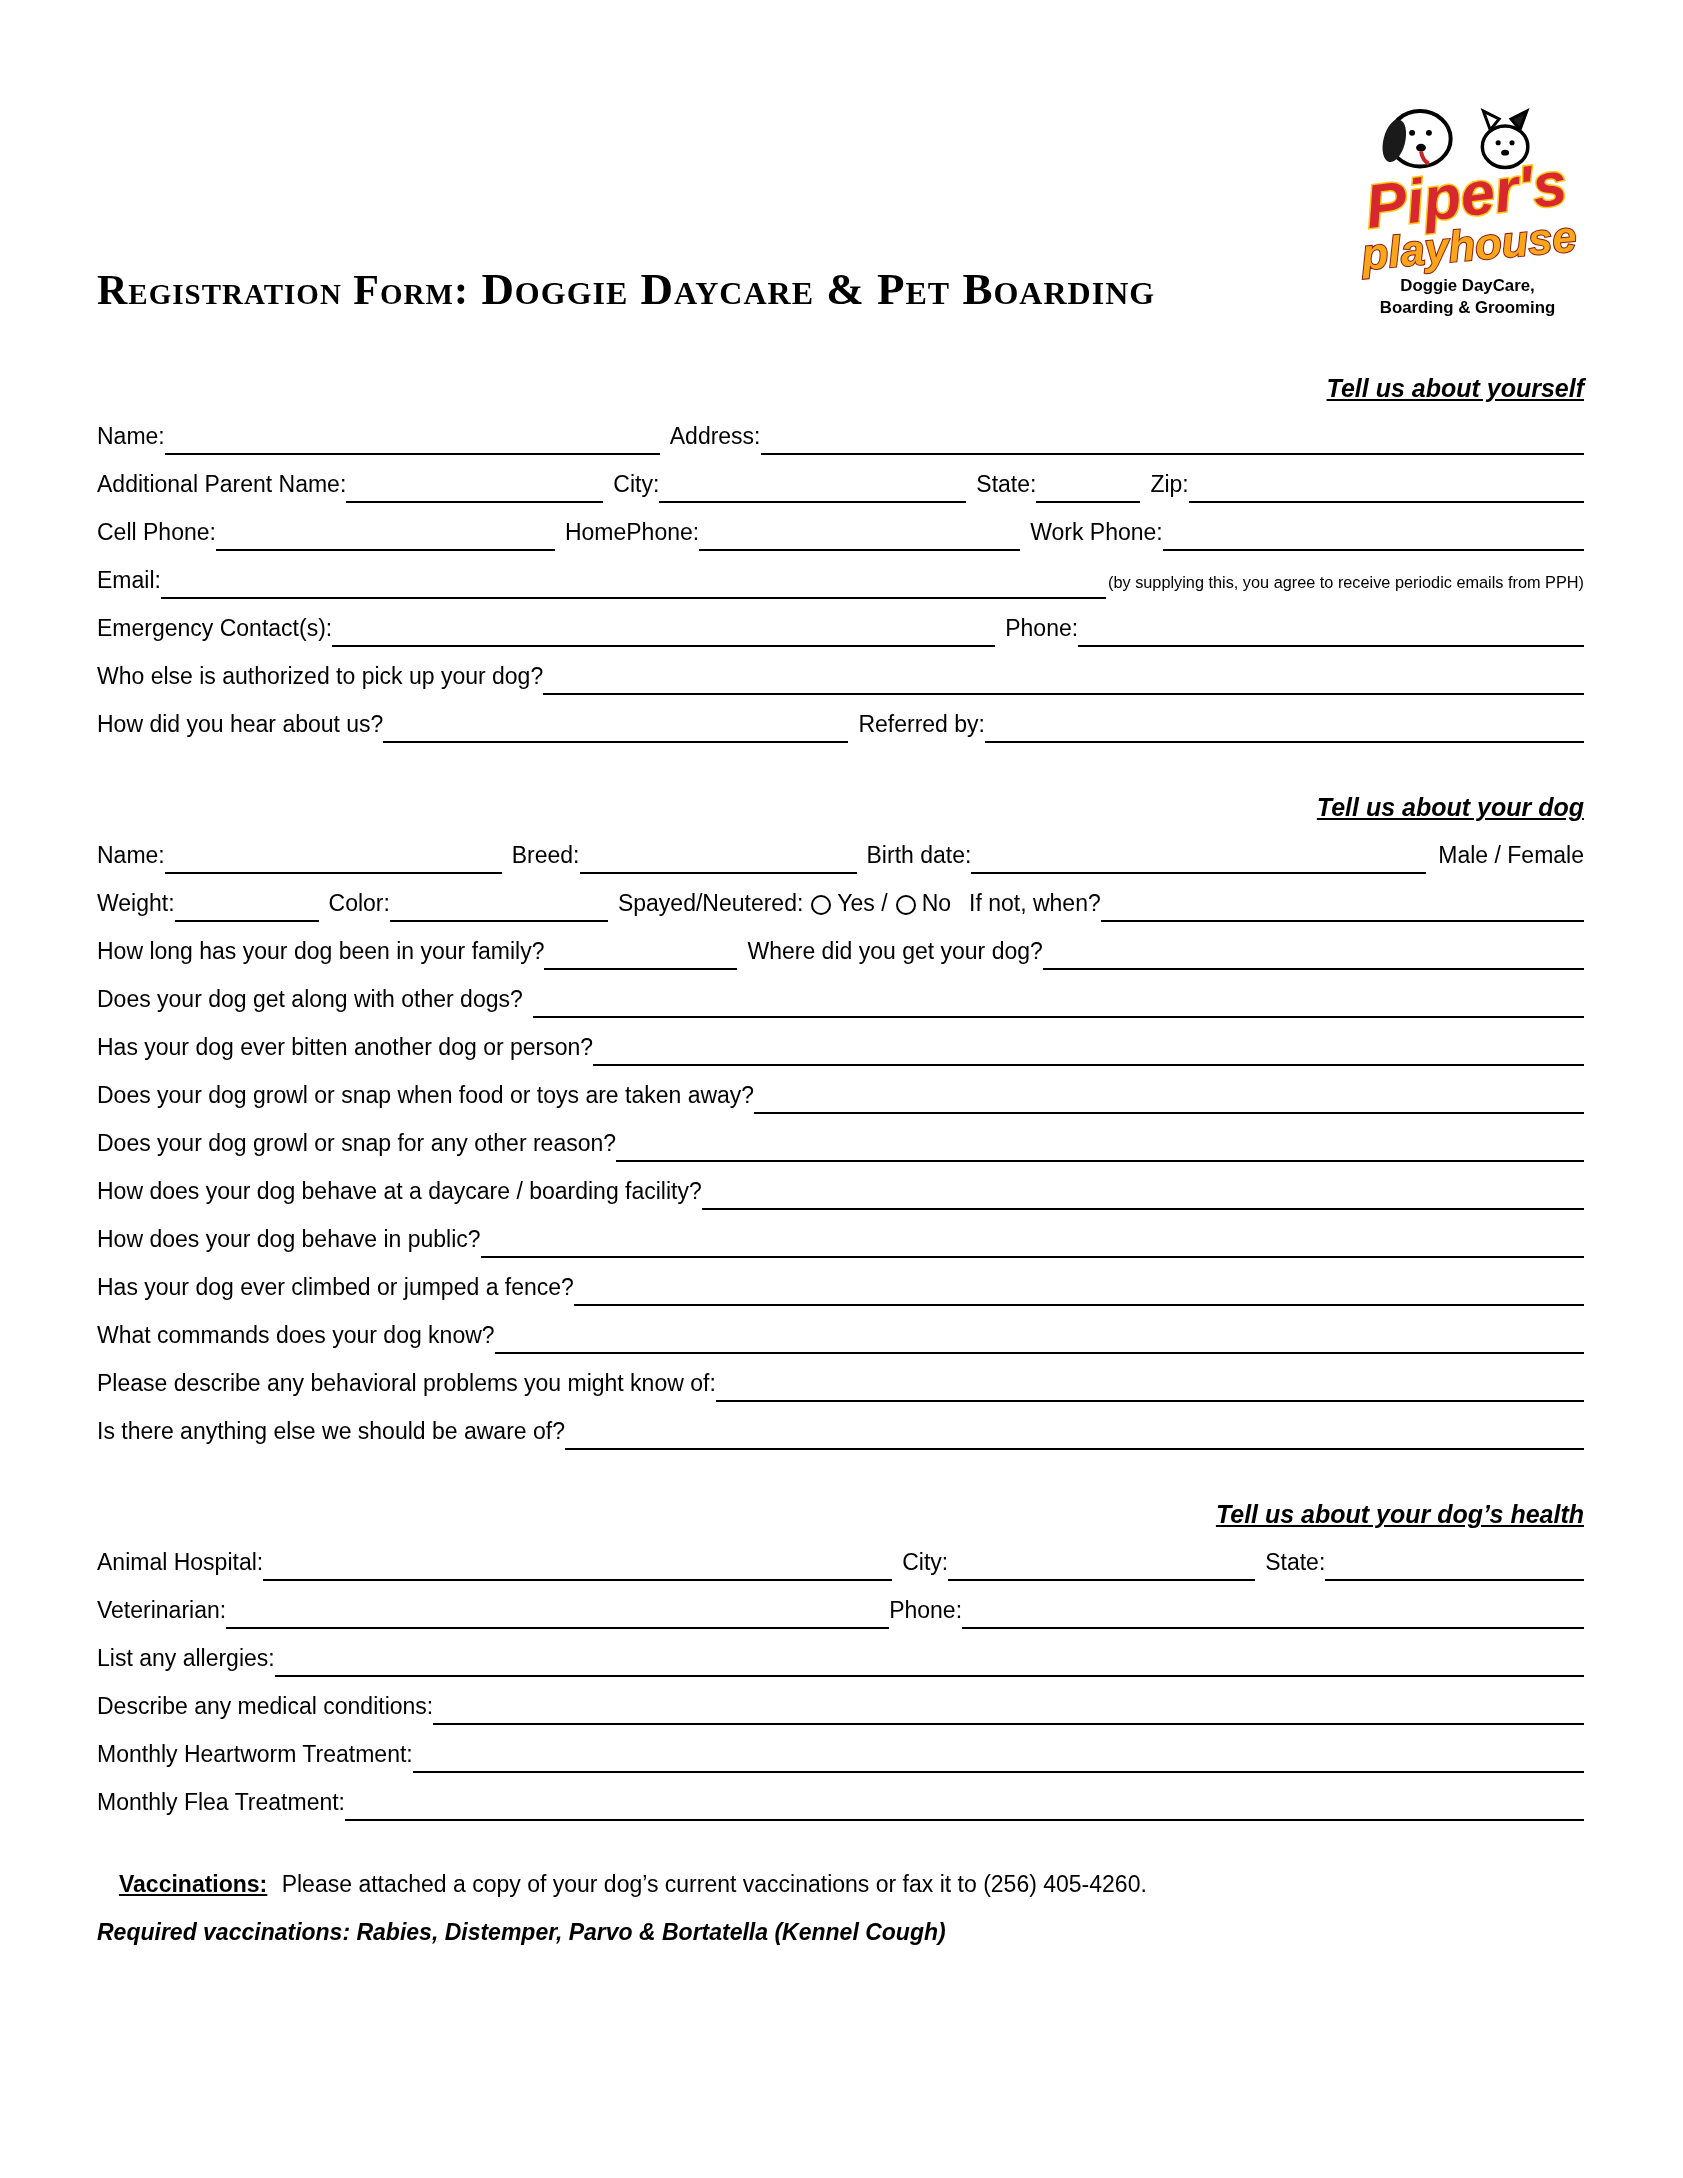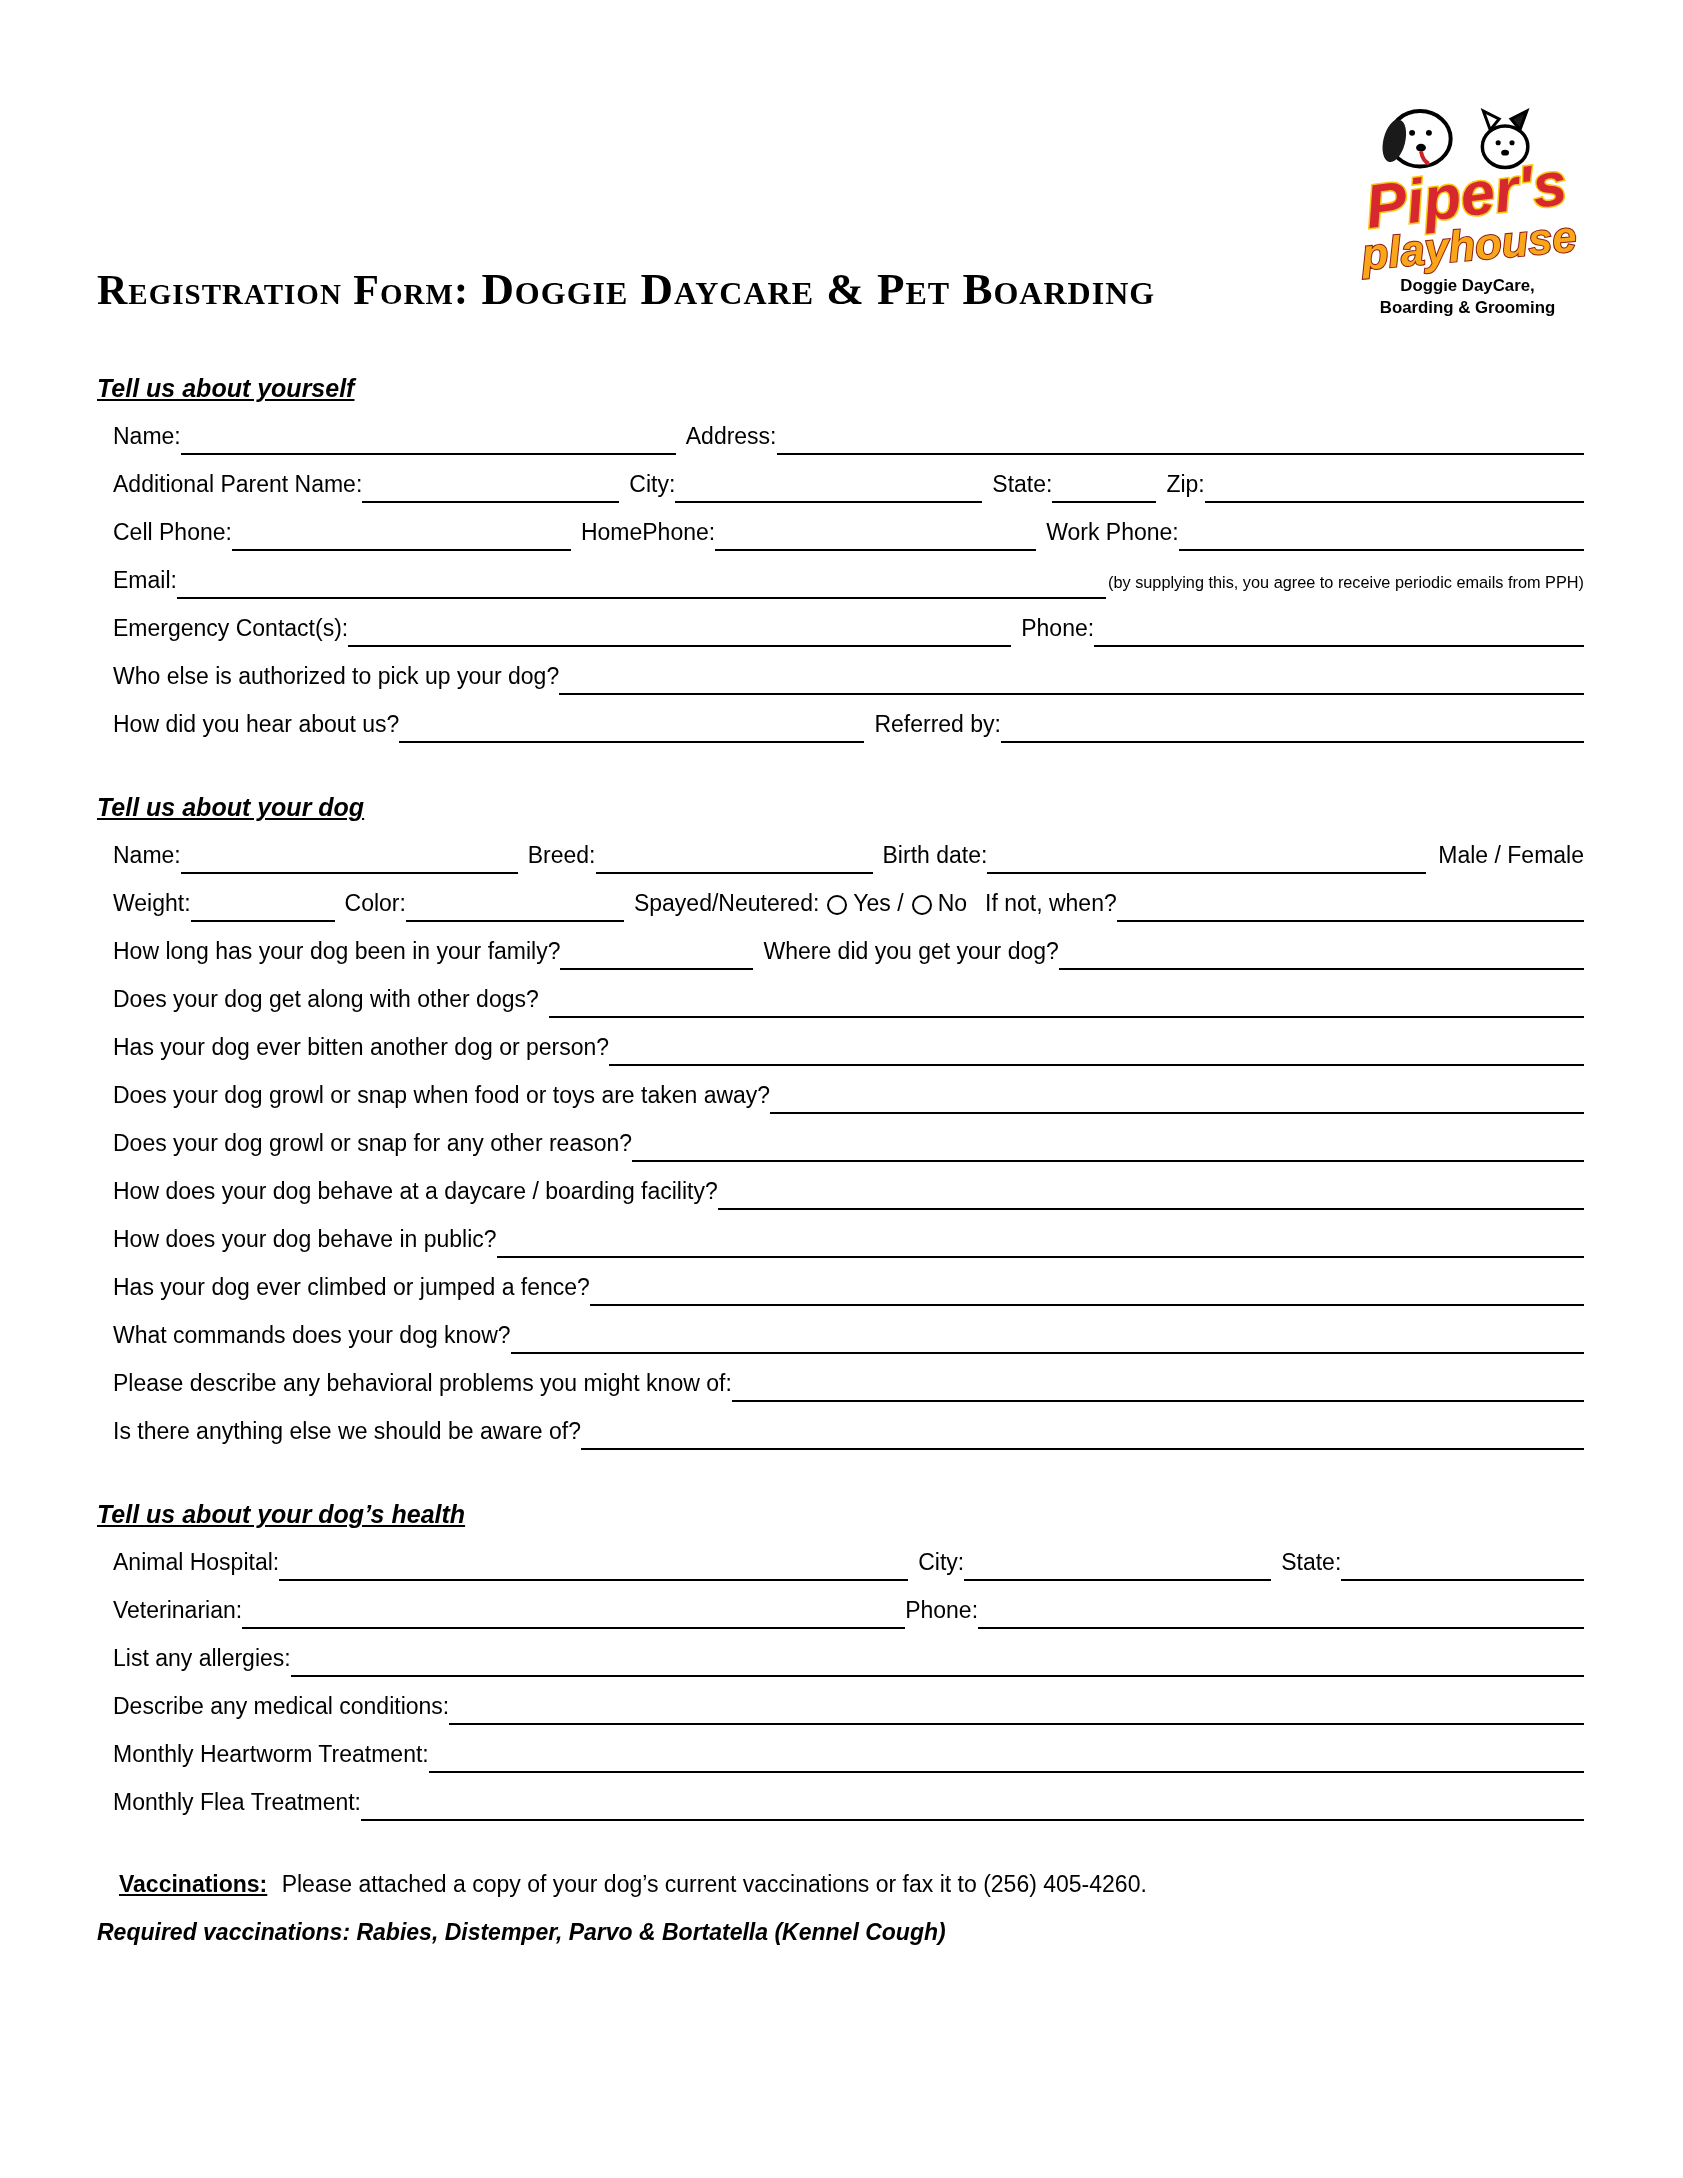--- a/index.html
+++ b/index.html
@@ -28,30 +28,30 @@
   .t2{font-size:45px;}
   
   .logo{position:absolute;top:87px;right:77px;width:277px;height:248px;}
   
   h2.sec{
     font-size:25px;
     font-style:italic;
     font-weight:700;
     text-decoration:underline;
     margin:61px 0 16px 0;
+    text-align:right;
   }
   h2.sec.mid{margin-top:50px;}
   
   .row{
     display:flex;
     align-items:baseline;
     margin-bottom:12px;
     line-height:34px;
     font-size:23px;
-    margin-left:16px;
   }
   .lbl{white-space:nowrap;}
   .gap{margin-left:10px;}
   .bl{
     border-bottom:2px solid #000;
     min-width:30px;
   }
   .bl::after{content:"\00a0";}
   .grow{flex:1 1 auto;}
   .w105{flex:0 0 104px;}

